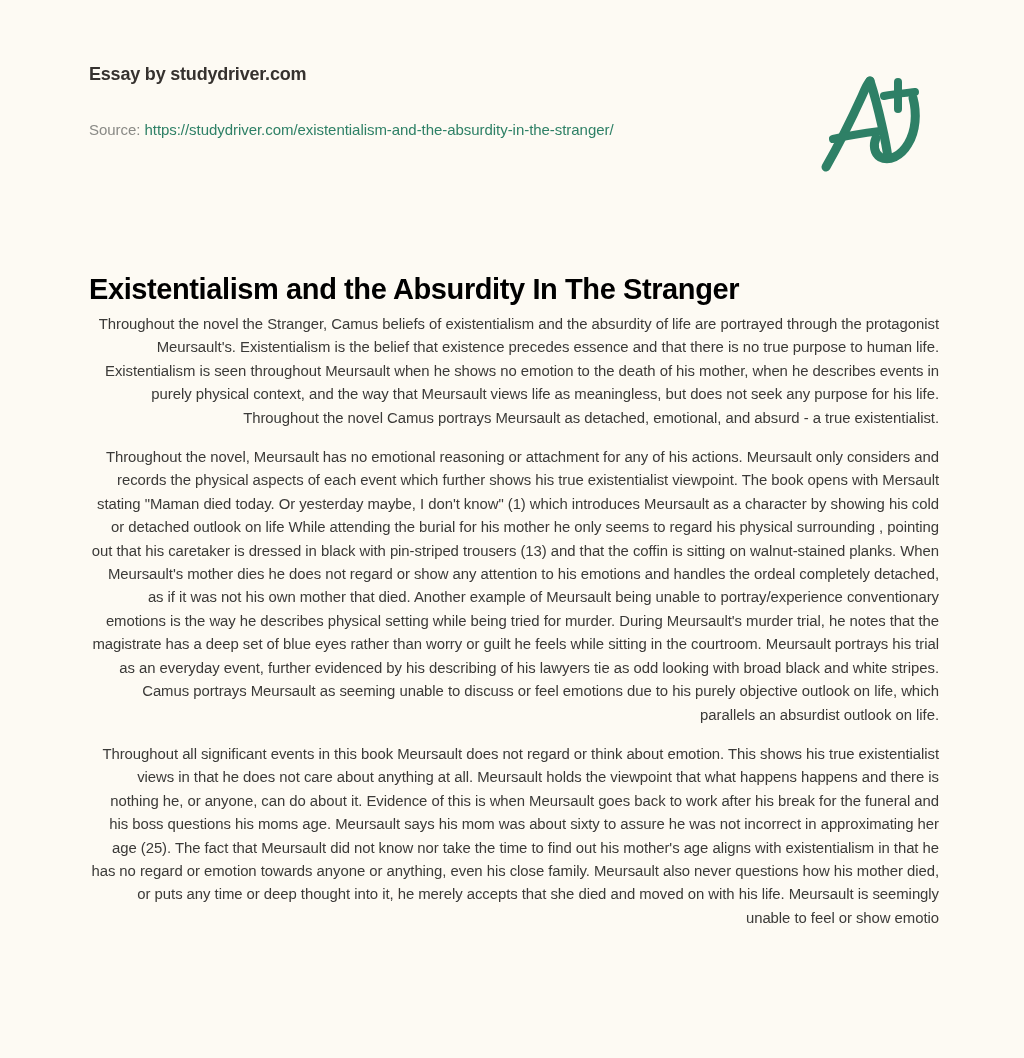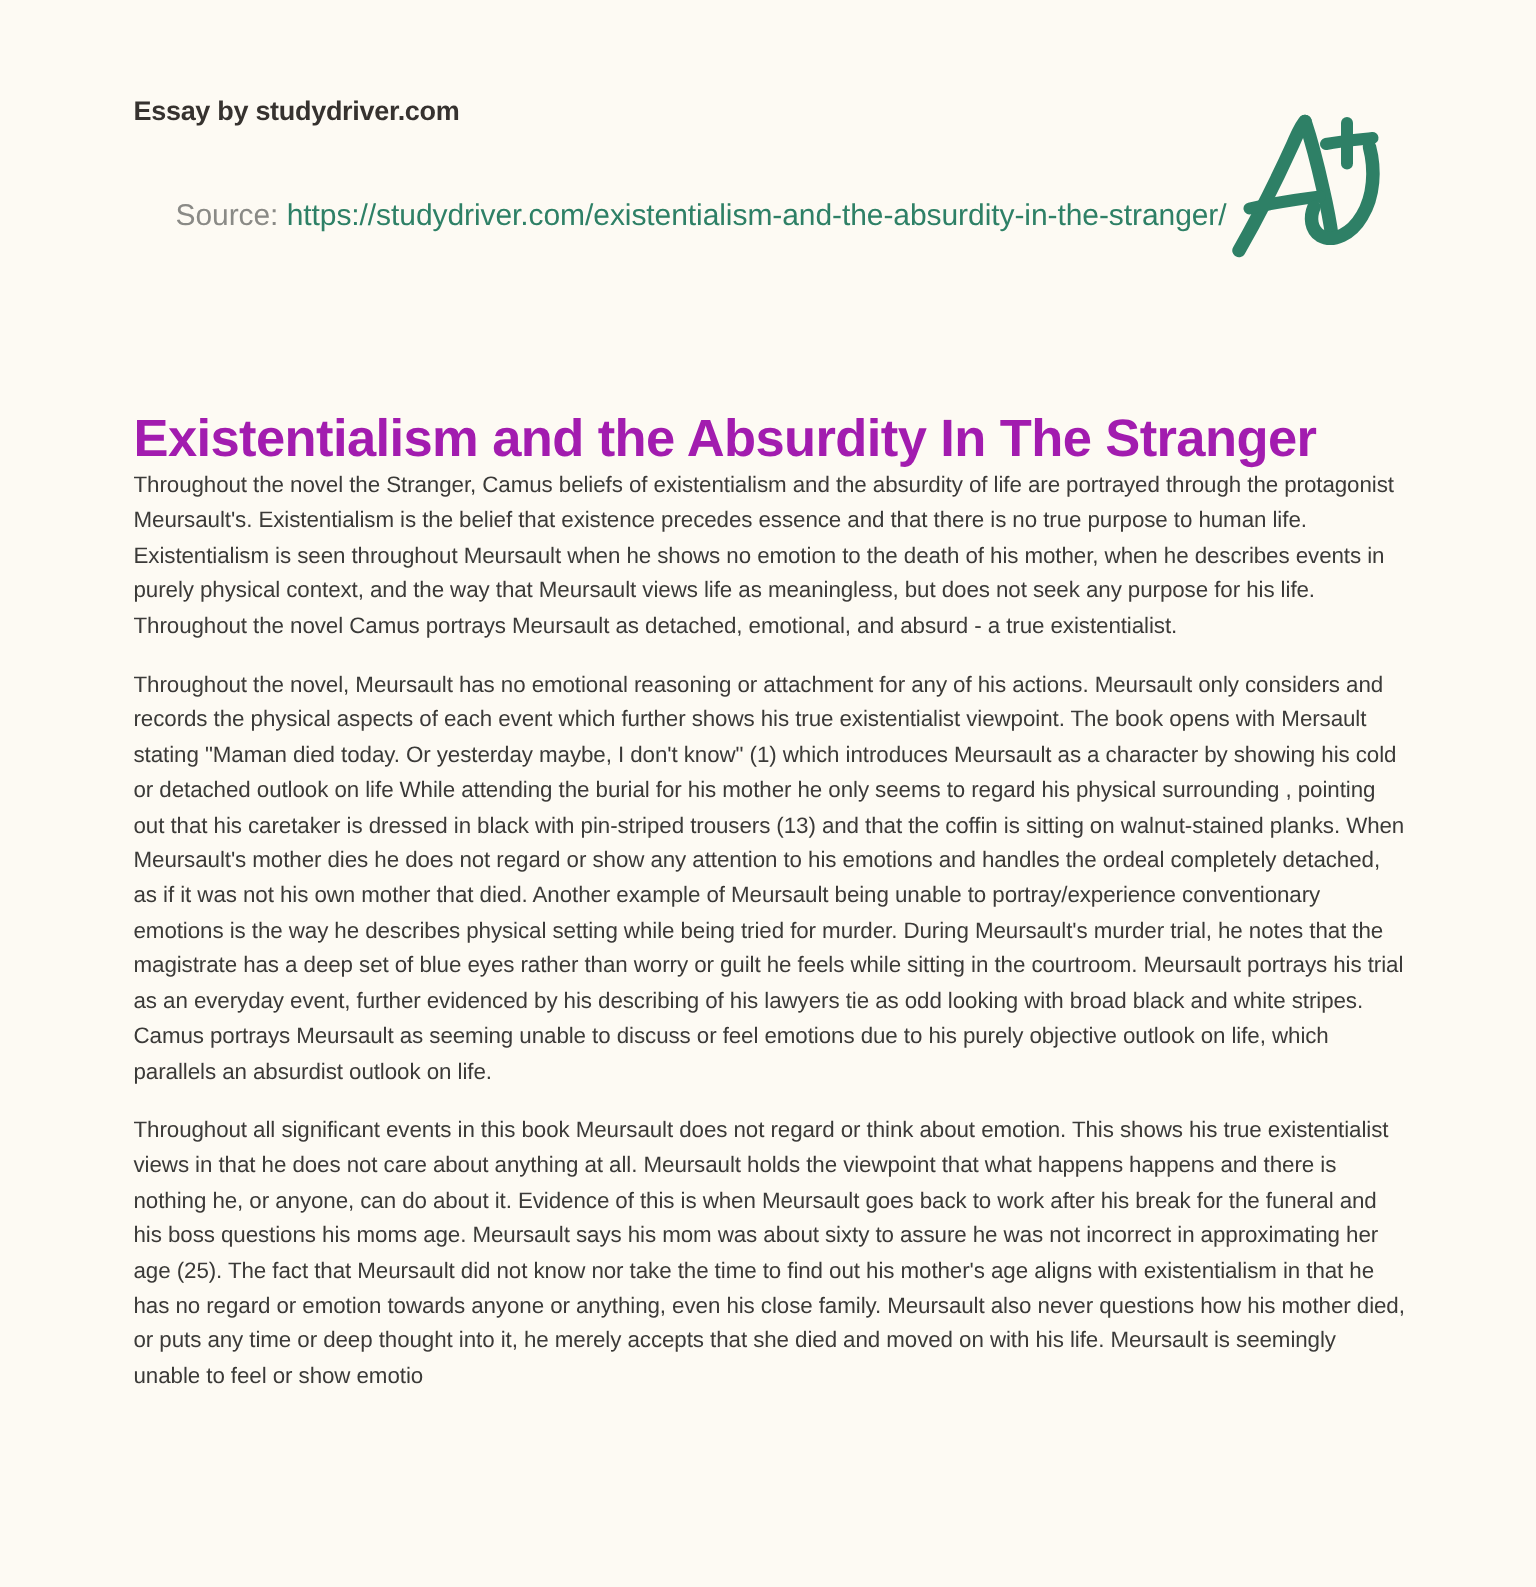--- a/index.html
+++ b/index.html
@@ -38,26 +38,25 @@
     font-size: 18px;
     font-weight: bold;
     color: #36322f;
     letter-spacing: -0.2px;
     white-space: nowrap;
   }
 
   .source-line {
     position: absolute;
     left: 89px;
-    top: 133px;
-    font-size: 20px;
+    top: 121px;
+    font-size: 15px;
     color: #8a8a86;
     white-space: nowrap;
     letter-spacing: -0.05px;
-    margin-left: 28px;
   }
 
   .source-line .source-url {
     color: #2e8066;
     text-decoration: none;
   }
 
   .logo {
     position: absolute;
     left: 812px;
@@ -65,42 +64,42 @@
     width: 118px;
     height: 112px;
   }
 
   
   .doc-title {
     position: absolute;
     left: 89px;
     top: 252px;
     width: 860px;
-    font-size: 35px;
+    font-size: 29px;
     font-weight: bold;
-    color: #a21caf;
+    color: #000000;
     letter-spacing: -0.4px;
     line-height: 36px;
   }
 
   
   .doc-body {
     position: absolute;
     left: 89px;
     top: 313px;
     width: 850px;
     font-size: 14.9px;
     line-height: 23.4px;
     color: #3b3a38;
     letter-spacing: -0.05px;
   }
 
   .doc-body p {
     margin: 0 0 16px 0;
-    text-align: left;
+    text-align: right;
   }
 
   .doc-body p:last-child {
     margin-bottom: 16px;
   }
 </style>
 </head>
 <body>
 
 <div class="page">

